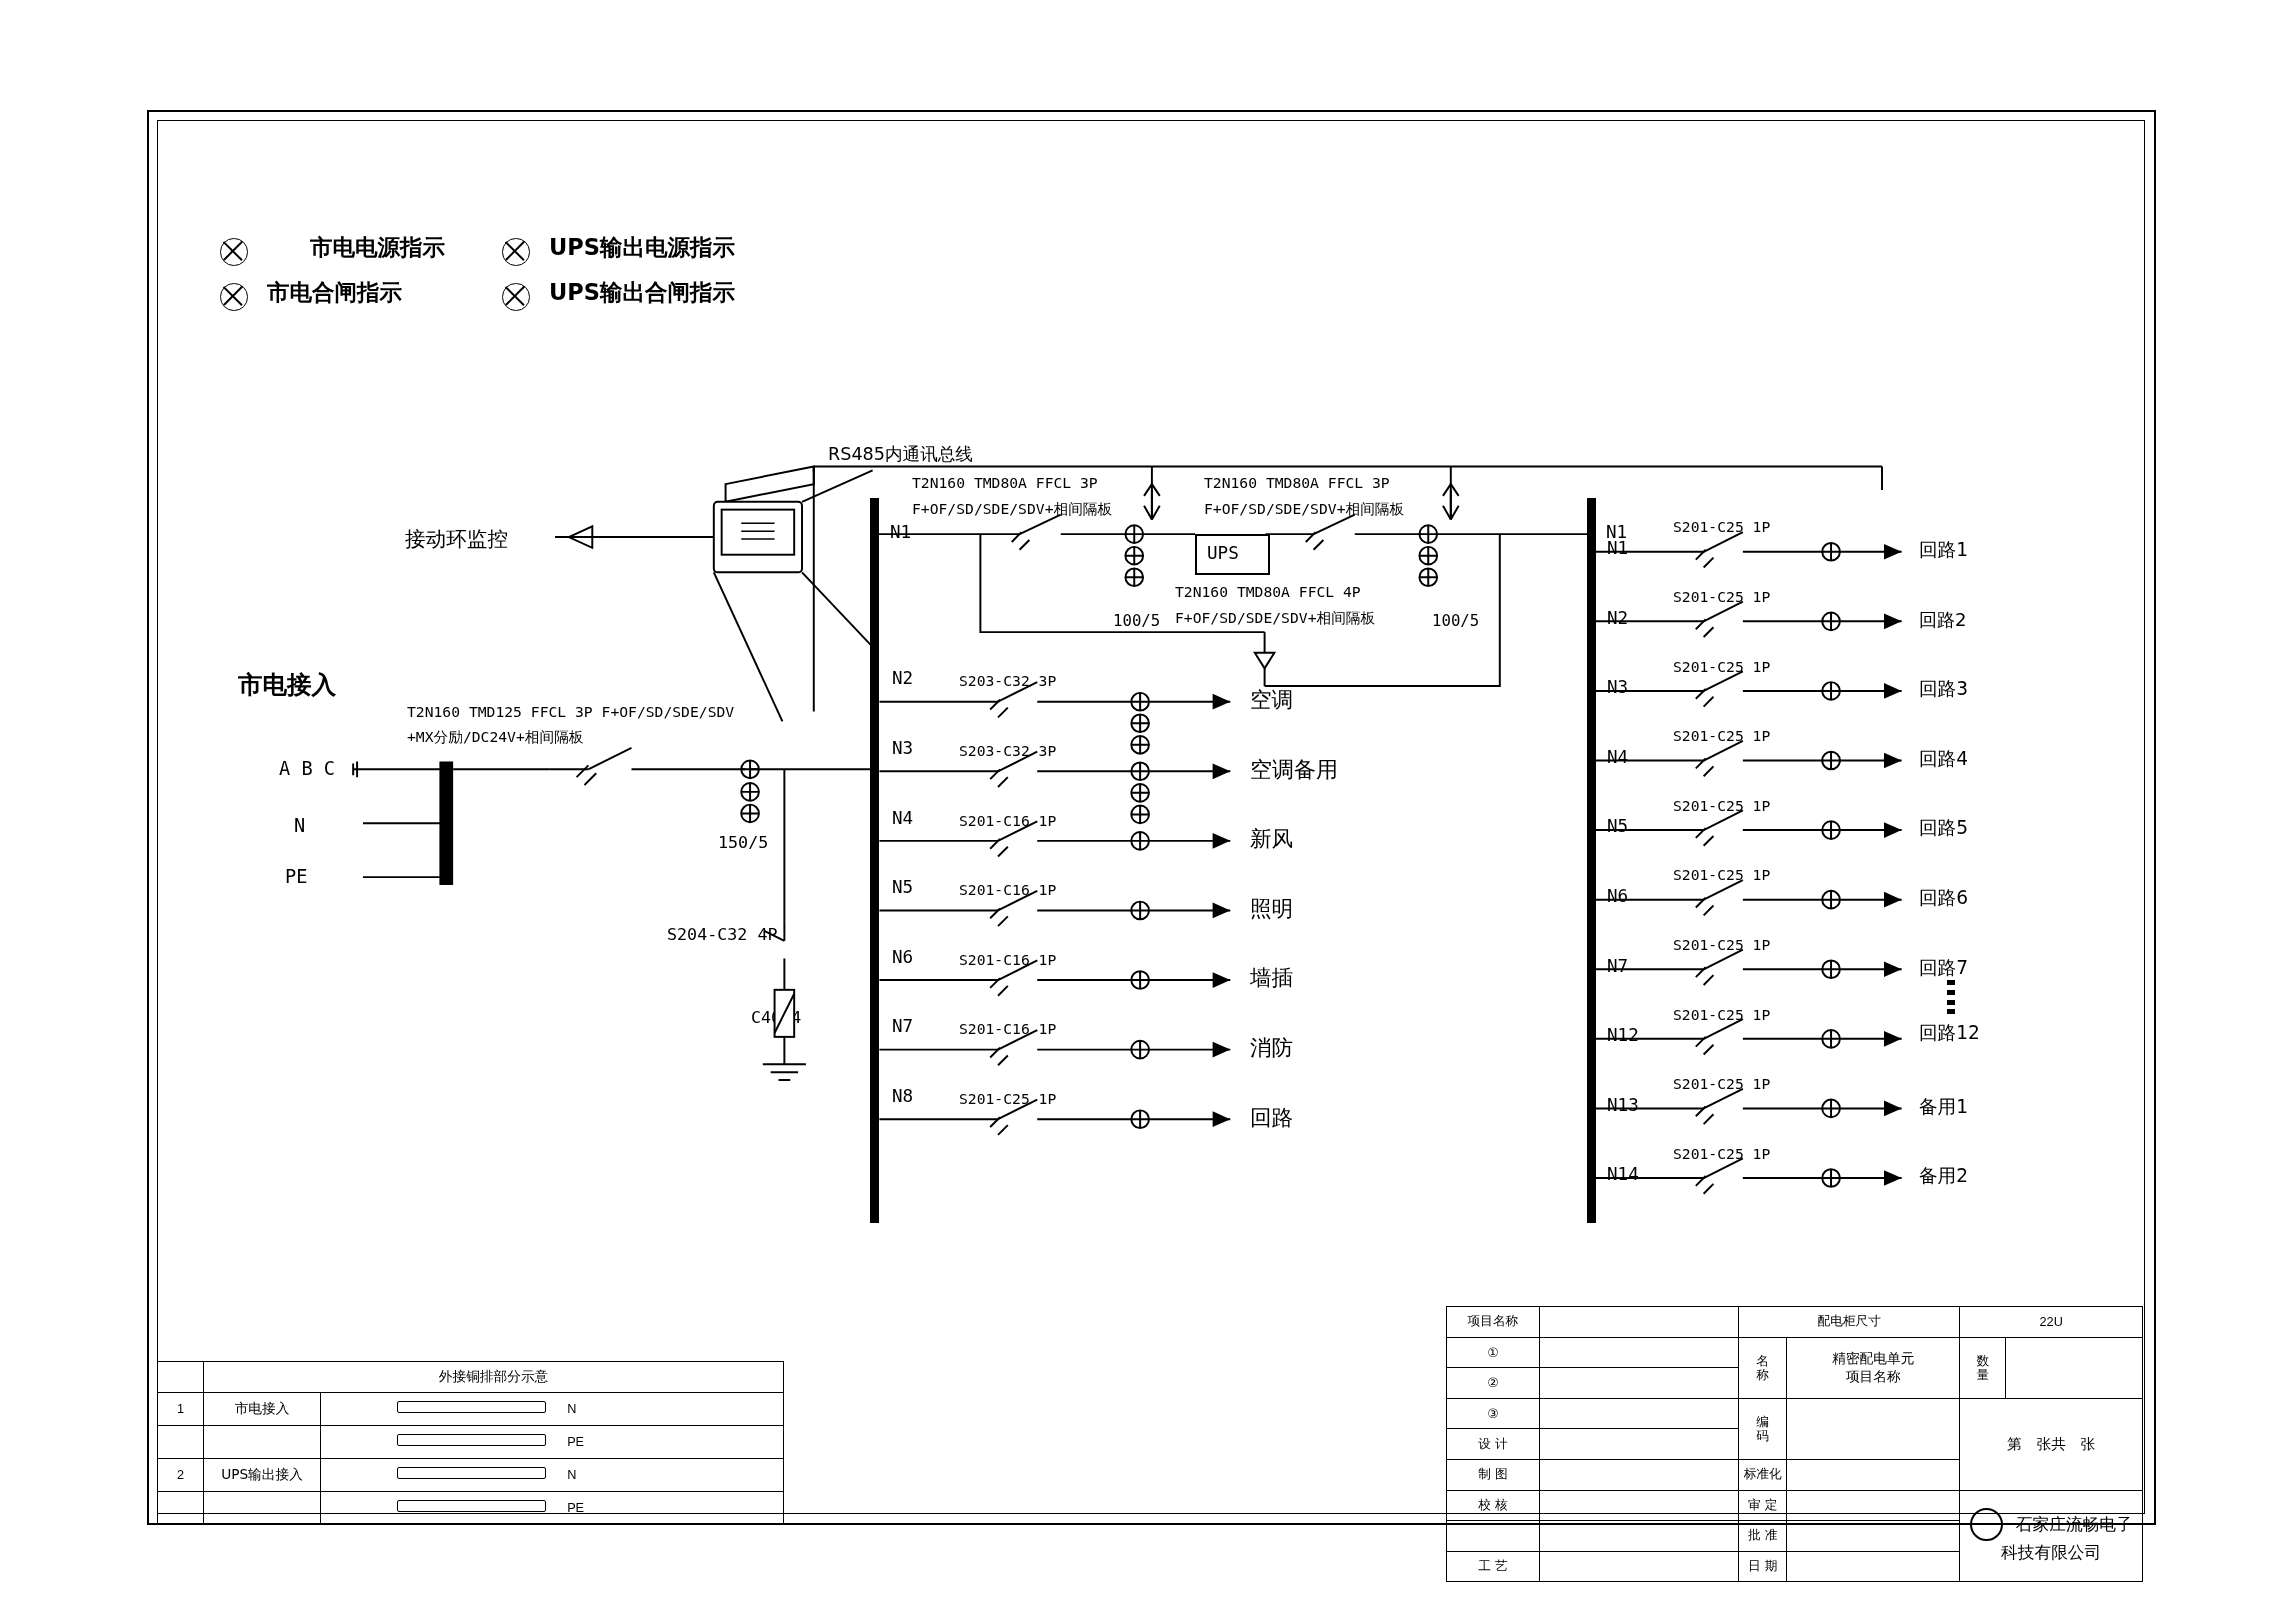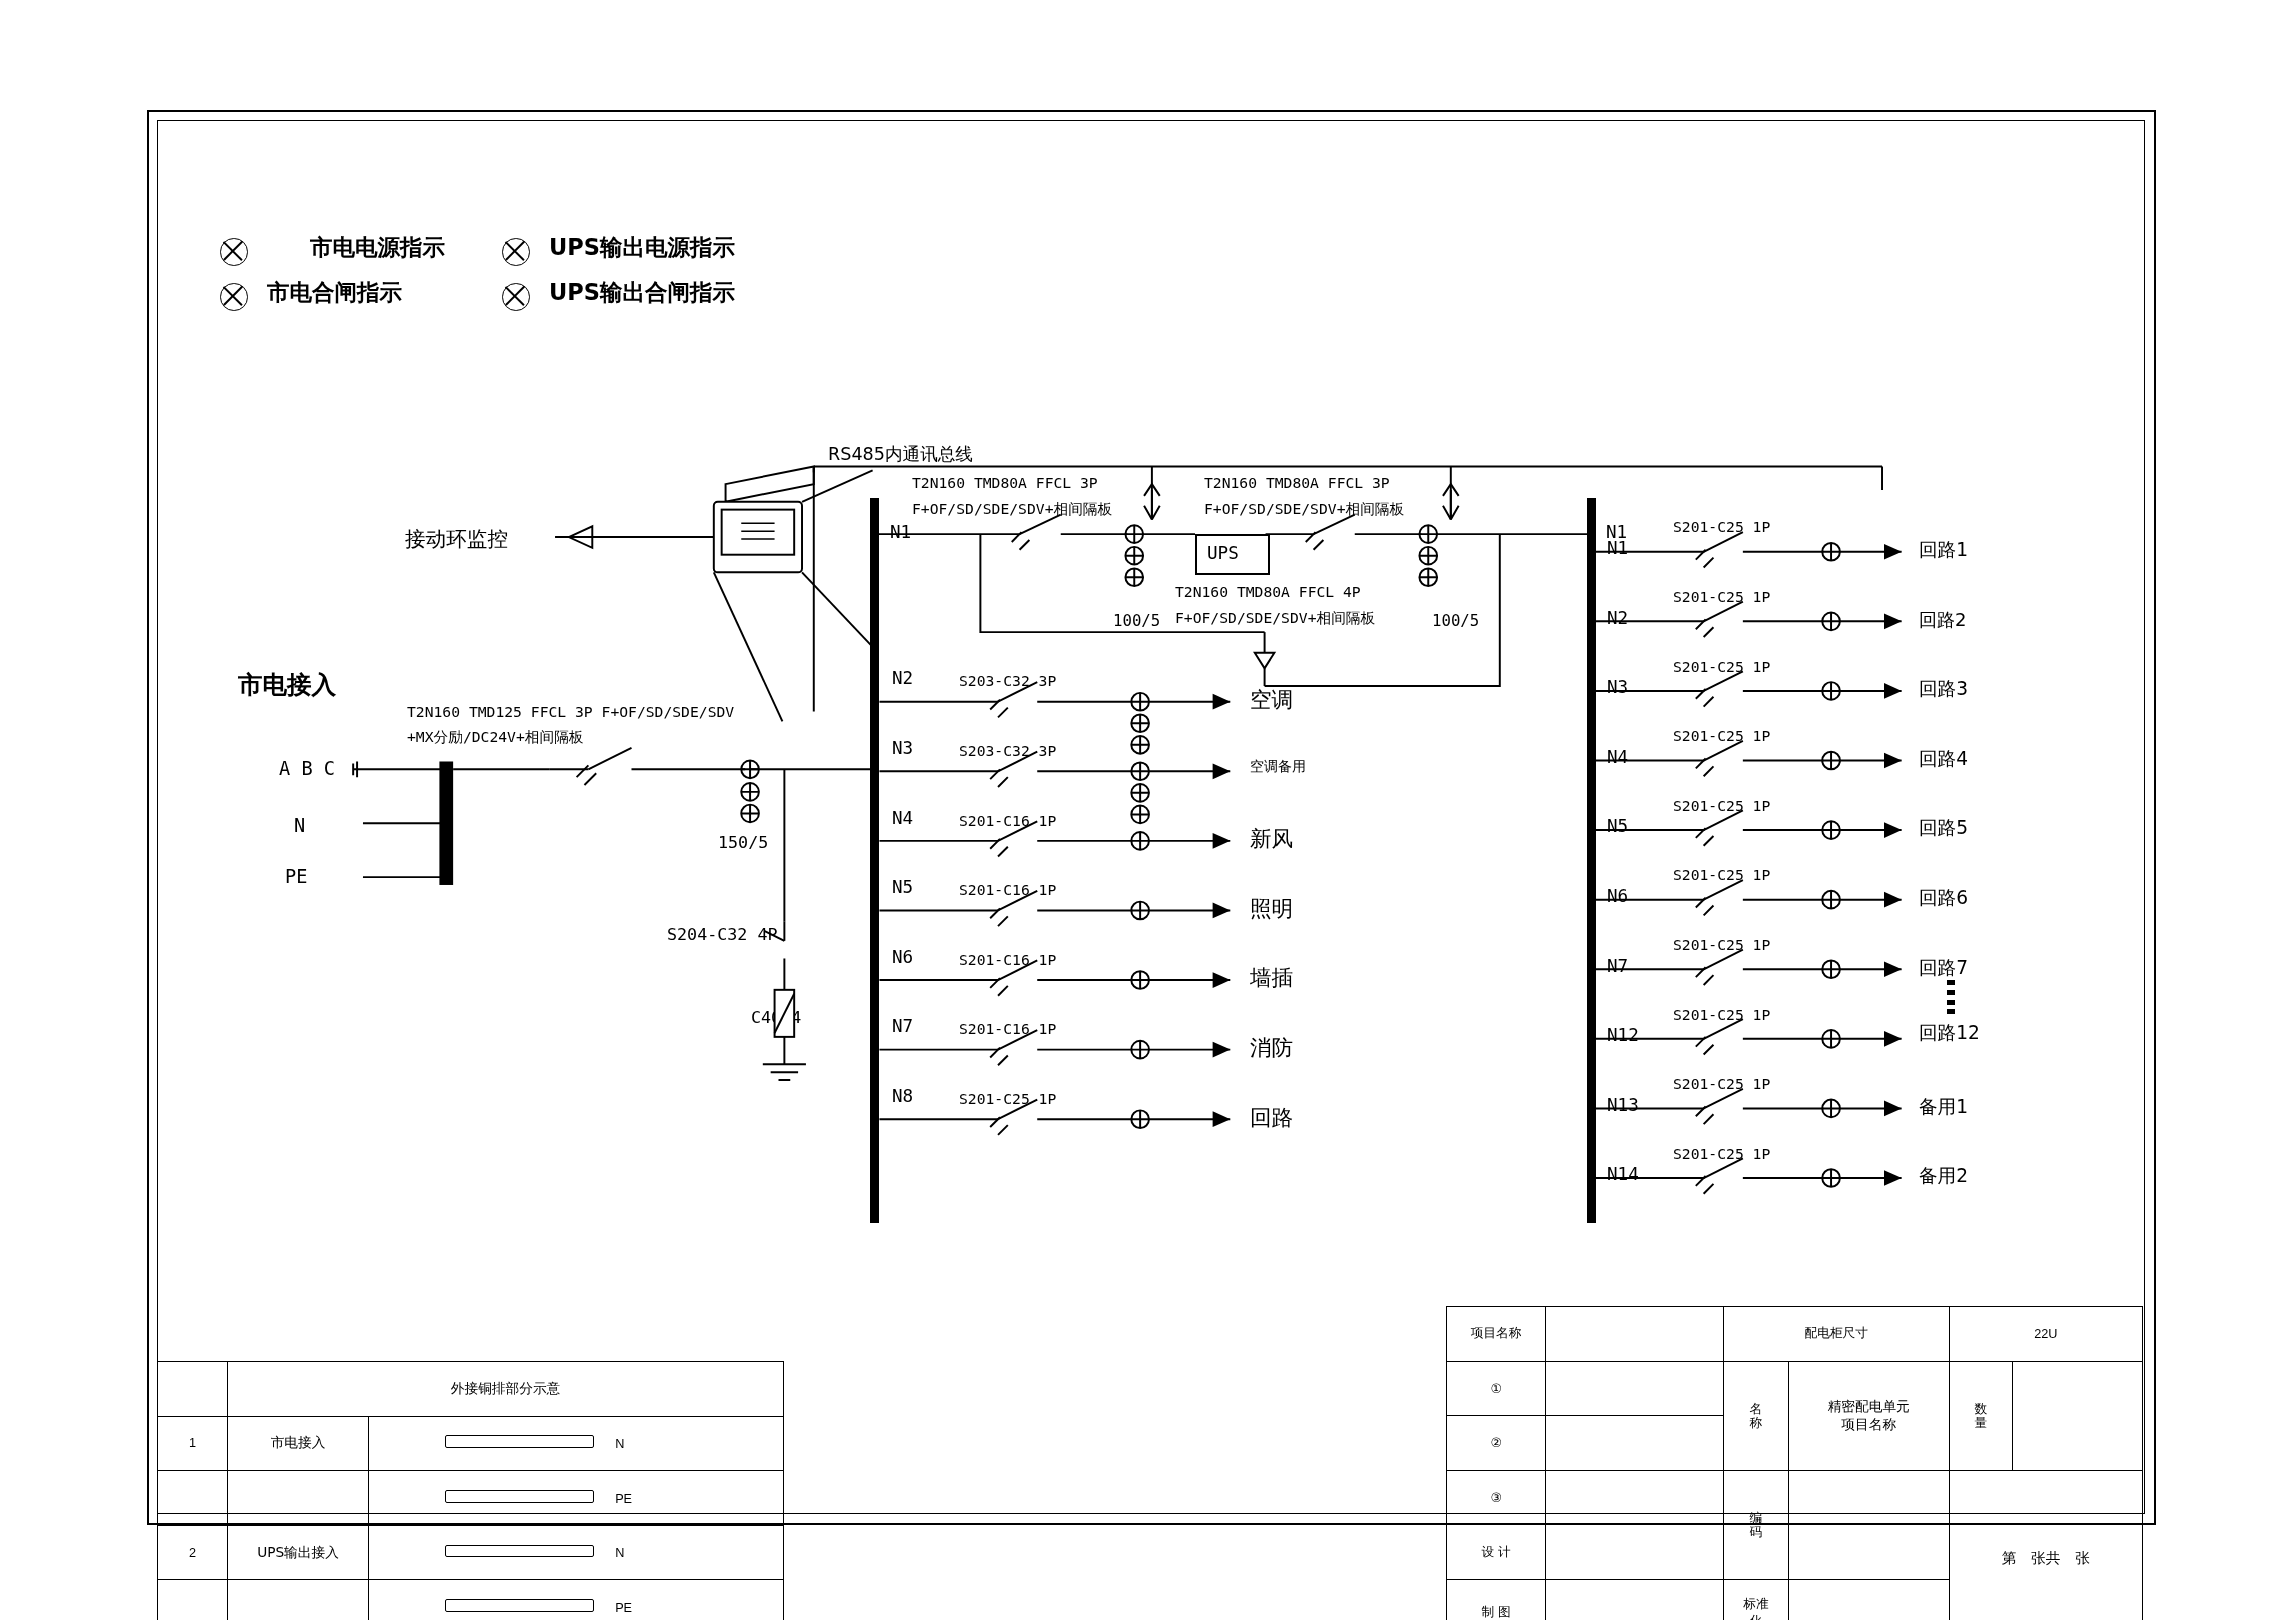--- a/index.html
+++ b/index.html
@@ -10,21 +10,21 @@
   .txt{position:absolute;white-space:nowrap;line-height:1;}
   .cn{font-family:"DejaVu Sans","Liberation Sans",sans-serif;}
   .mono{font-family:"DejaVu Sans Mono","Liberation Mono",monospace;}
   .bus{position:absolute;background:#000;width:8.8px;}
   .lamp{position:absolute;width:25.5px;height:25.5px;border:1.5px solid #000;border-radius:50%;}
   .lamp:before,.lamp:after{content:"";position:absolute;left:-1px;top:10.8px;width:25.5px;height:1.5px;background:#000;}
   .lamp:before{transform:rotate(45deg);}
   .lamp:after{transform:rotate(-45deg);}
   svg.ov{position:absolute;left:0;top:0;width:2293px;height:1620px;pointer-events:none;}
   .tbl{position:absolute;border-collapse:collapse;}
-  .tbl td{border:1px solid #000;font-size:12.7px;text-align:center;padding:16px;height:21.6px;}
+  .tbl td{border:1px solid #000;font-size:12.7px;text-align:center;padding:4px;height:21.6px;}
   .bar{display:inline-block;border:1px solid #000;height:10.8px;width:147px;background:#fff;border-radius:2px;}
   .lbl-s{font-size:12.7px;}
   .lbl-m{font-size:14.7px;}
   .lbl-cn{font-size:18.6px;}
   .lbl-cn-b{font-size:24.5px;font-weight:bold;}
 </style>
 </head>
 <body>
 
 <div id="sheet">
@@ -74,21 +74,21 @@
 
   <div class="txt mono" style="left:890px;top:524px;font-size:17.6px;">N1</div>
   <div class="txt mono" style="left:1606px;top:524px;font-size:17.6px;">N1</div>
 
   <div id="left-rows">
       <div class="txt mono" style="left: 892px; top: 670px; font-size: 17.6px;">N2</div>
       <div class="txt mono" style="left: 959px; top: 674px; font-size: 14.7px;">S203-C32 3P</div>
       <div class="txt cn" style="left: 1250px; top: 689px; font-size: 21.6px;">空调</div>
       <div class="txt mono" style="left: 892px; top: 740px; font-size: 17.6px;">N3</div>
       <div class="txt mono" style="left: 959px; top: 744px; font-size: 14.7px;">S203-C32 3P</div>
-      <div class="txt cn" style="left: 1250px; top: 759px; font-size: 14px; text-align: center;">空调备用</div>
+      <div class="txt cn" style="left: 1250px; top: 759px; font-size: 22px; text-align: center;">空调备用</div>
       <div class="txt mono" style="left: 892px; top: 810px; font-size: 17.6px;">N4</div>
       <div class="txt mono" style="left: 959px; top: 814px; font-size: 14.7px;">S201-C16 1P</div>
       <div class="txt cn" style="left: 1250px; top: 828px; font-size: 21.6px;">新风</div>
       <div class="txt mono" style="left: 892px; top: 879px; font-size: 17.6px;">N5</div>
       <div class="txt mono" style="left: 959px; top: 883px; font-size: 14.7px;">S201-C16 1P</div>
       <div class="txt cn" style="left: 1250px; top: 898px; font-size: 21.6px;">照明</div>
       <div class="txt mono" style="left: 892px; top: 949px; font-size: 17.6px;">N6</div>
       <div class="txt mono" style="left: 959px; top: 953px; font-size: 14.7px;">S201-C16 1P</div>
       <div class="txt cn" style="left: 1250px; top: 967px; font-size: 21.6px;">墙插</div>
       <div class="txt mono" style="left: 892px; top: 1018px; font-size: 17.6px;">N7</div>

